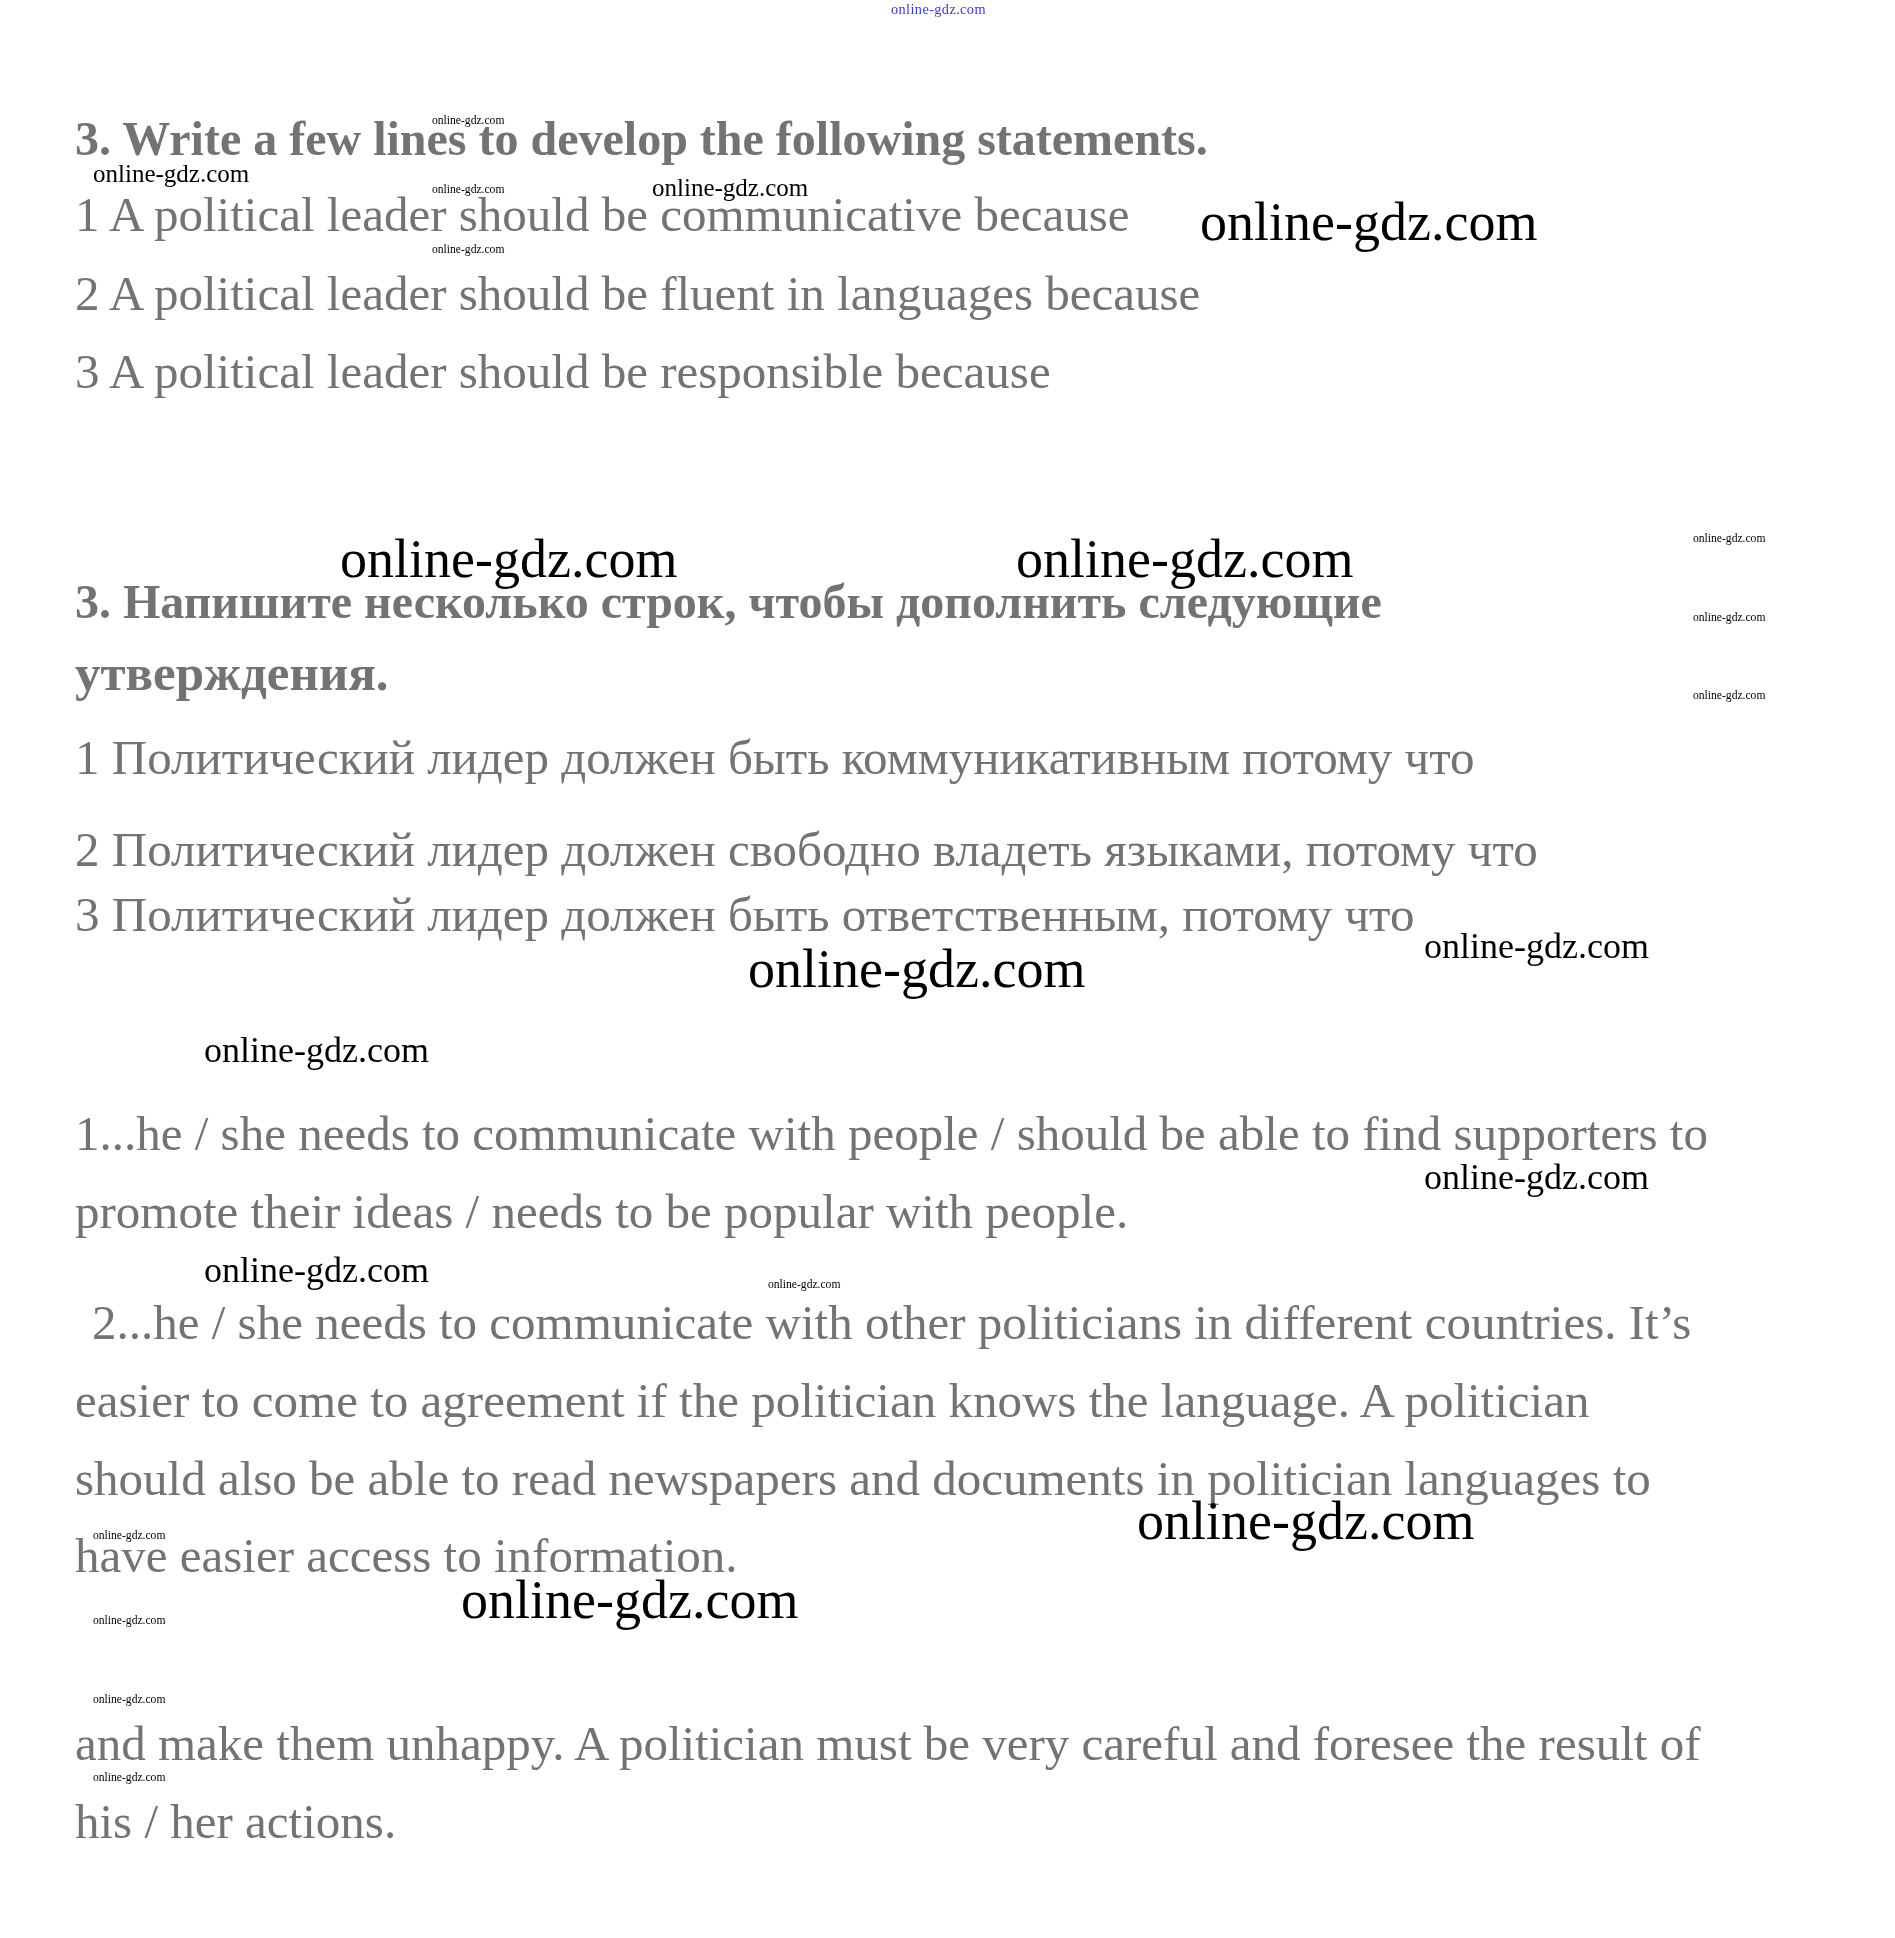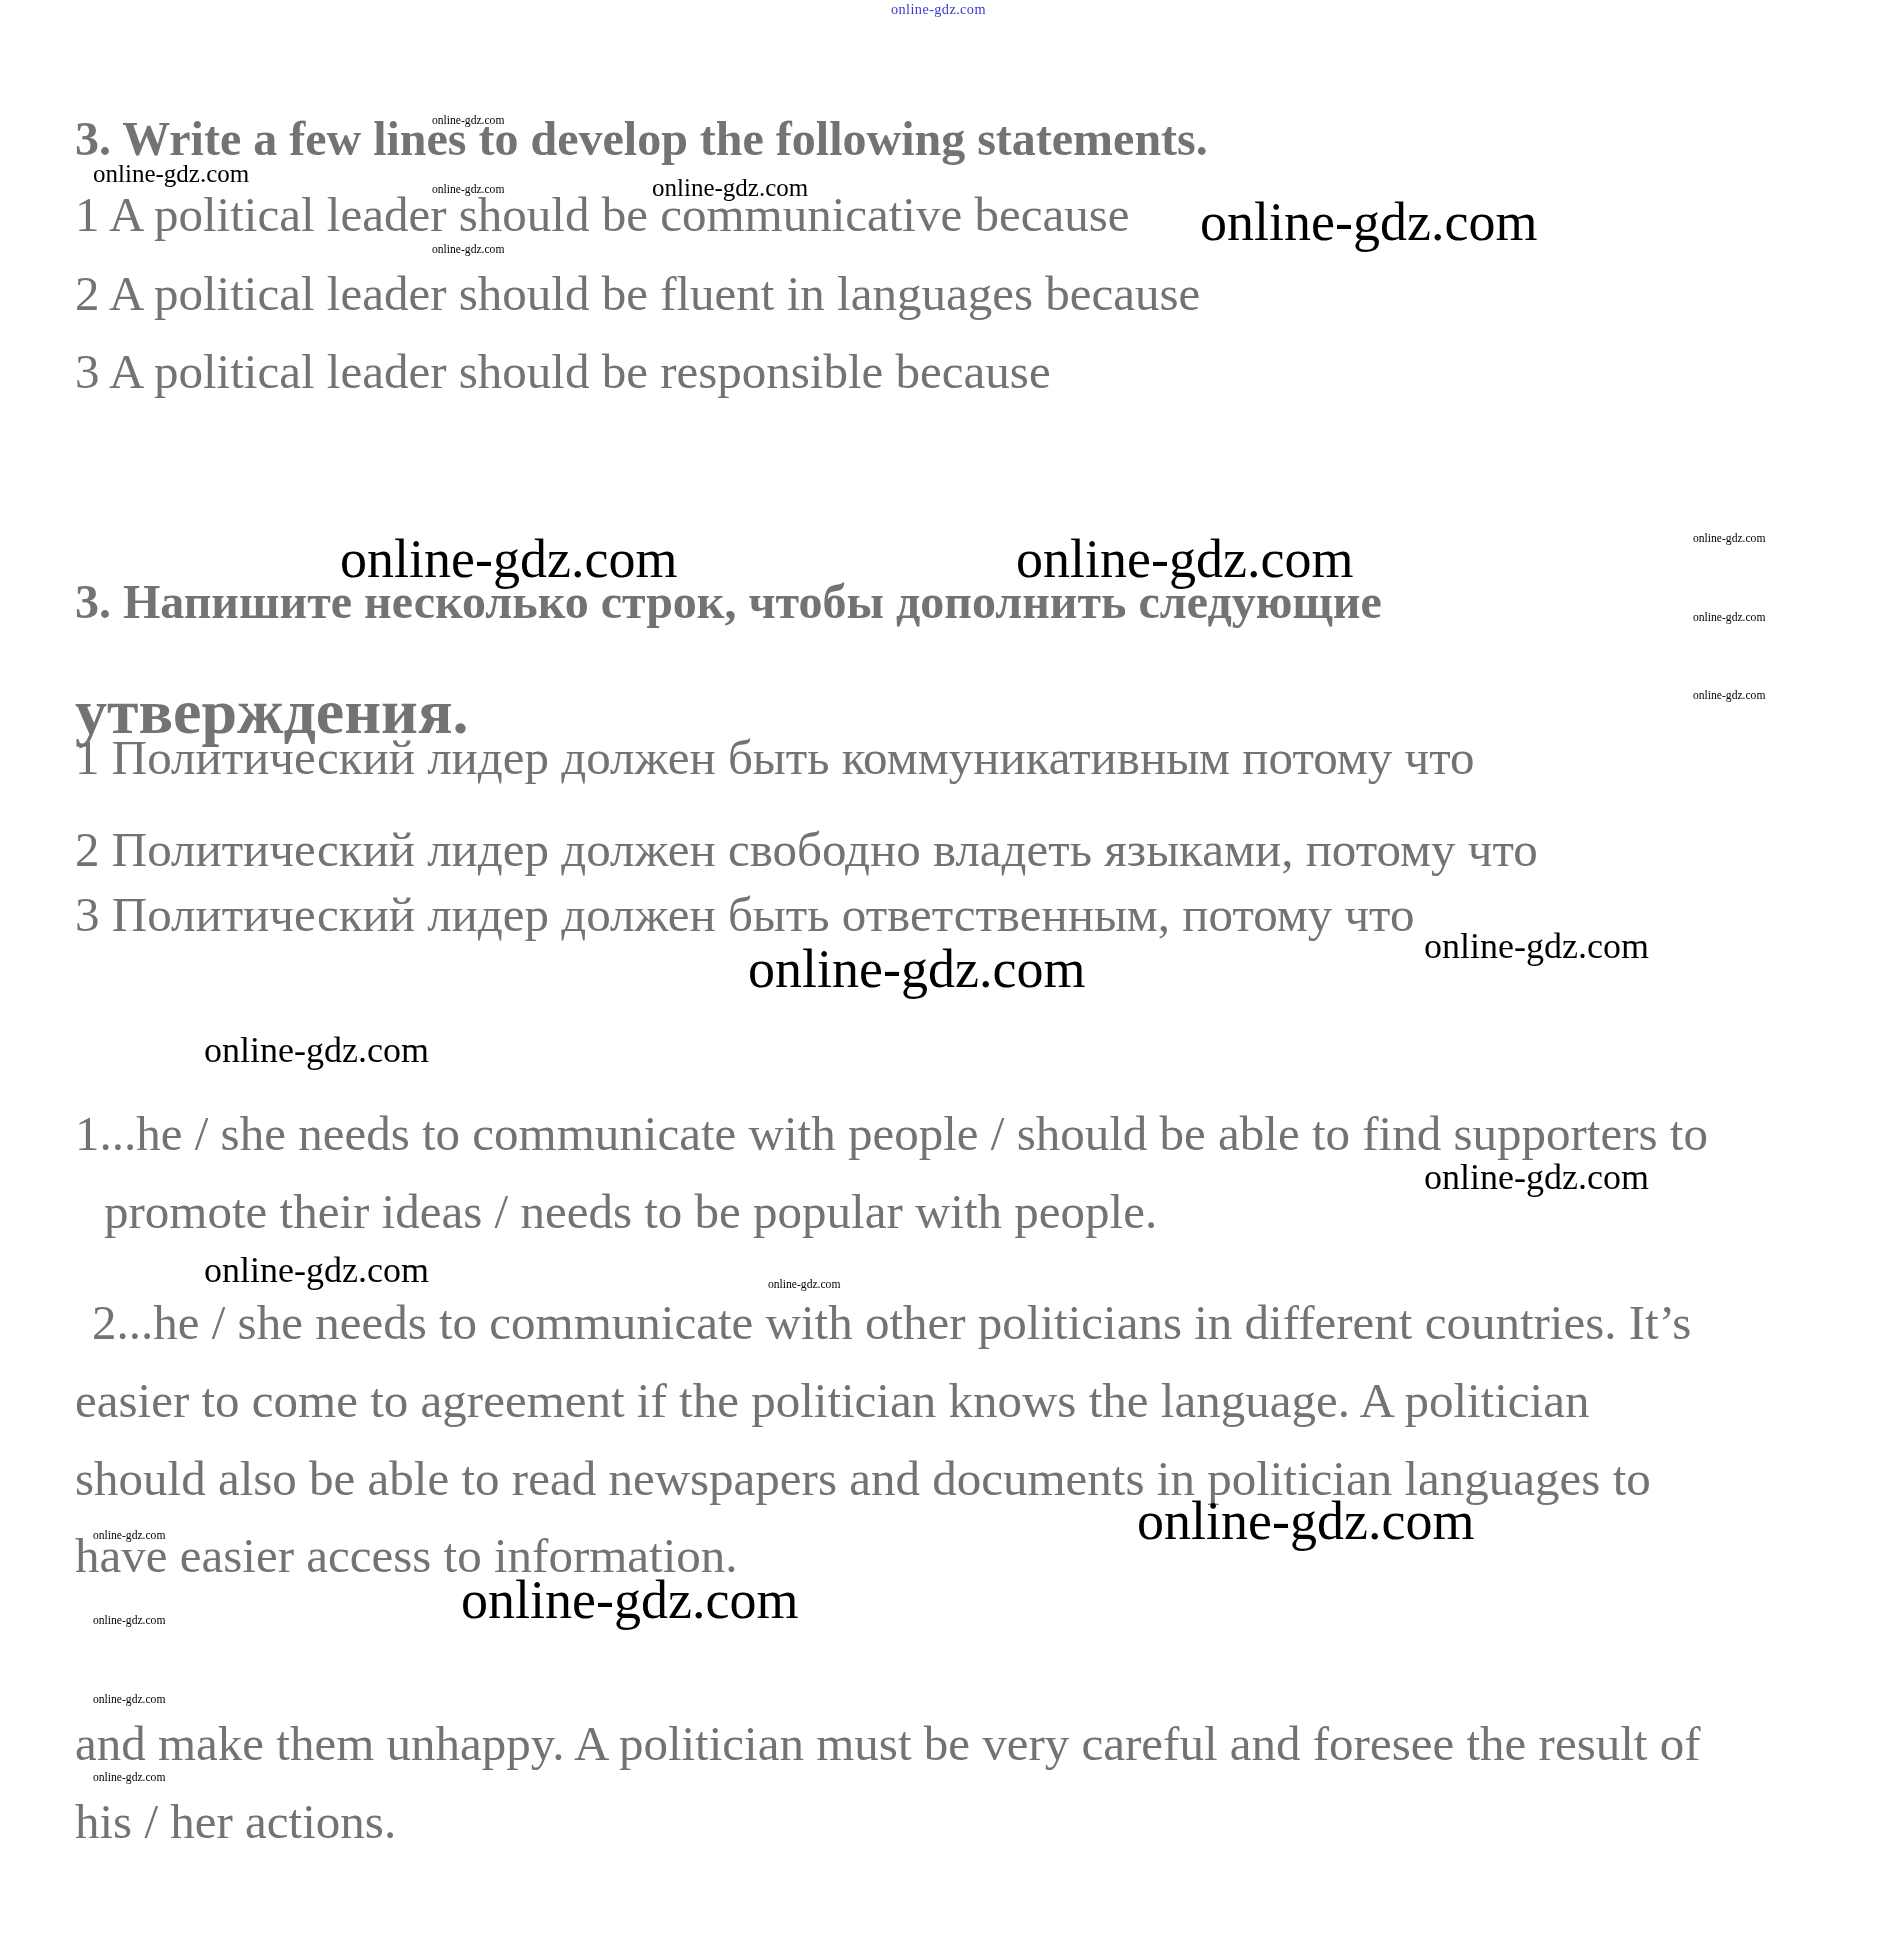--- a/index.html
+++ b/index.html
@@ -28,27 +28,27 @@
 <div class="page">
 
   <div class="wm wm-top" style="left:891px; top:1.8px;">online-gdz.com</div>
 
   <div class="line bold" style="top:115px; font-size:48px;">3. Write a few lines to develop the following statements.</div>
   <div class="line" style="top:190px;">1 A political leader should be communicative because</div>
   <div class="line" style="top:269px;">2 A political leader should be fluent in languages because</div>
   <div class="line" style="top:347px;">3 A political leader should be responsible because</div>
 
   <div class="line bold" style="top:578px; font-size:48px;">3. Напишите несколько строк, чтобы дополнить следующие</div>
-  <div class="line bold" style="top:680px; font-size:64px;text-align:center;">утверждения.</div>
+  <div class="line bold" style="top:648px; font-size:51px;text-align:center;">утверждения.</div>
   <div class="line" style="top:733px;">1 Политический лидер должен быть коммуникативным потому что</div>
   <div class="line" style="top:811px;margin-top:14px;">2 Политический лидер должен свободно владеть языками, потому что</div>
   <div class="line" style="top:890px;">3 Политический лидер должен быть ответственным, потому что</div>
 
   <div class="line" style="top:1109px;">1...he / she needs to communicate with people / should be able to find supporters to</div>
-  <div class="line" style="top:1187px;margin-left:29px;">promote their ideas / needs to be popular with people.</div>
+  <div class="line" style="top:1187px;">promote their ideas / needs to be popular with people.</div>
 
   <div class="line" style="top:1298px;margin-left:17px;">2...he / she needs to communicate with other politicians in different countries. It’s</div>
   <div class="line" style="top:1376px;">easier to come to agreement if the politician knows the language. A politician</div>
   <div class="line" style="top:1454px;">should also be able to read newspapers and documents in politician languages to</div>
   <div class="line" style="top:1531px;">have easier access to information.</div>
 
   <div class="line" style="top:1719px;">and make them unhappy. A politician must be very careful and foresee the result of</div>
   <div class="line" style="top:1797px;">his / her actions.</div>
 
   <div class="wm wm-s" style="left:432px; top:115px;">online-gdz.com</div>

